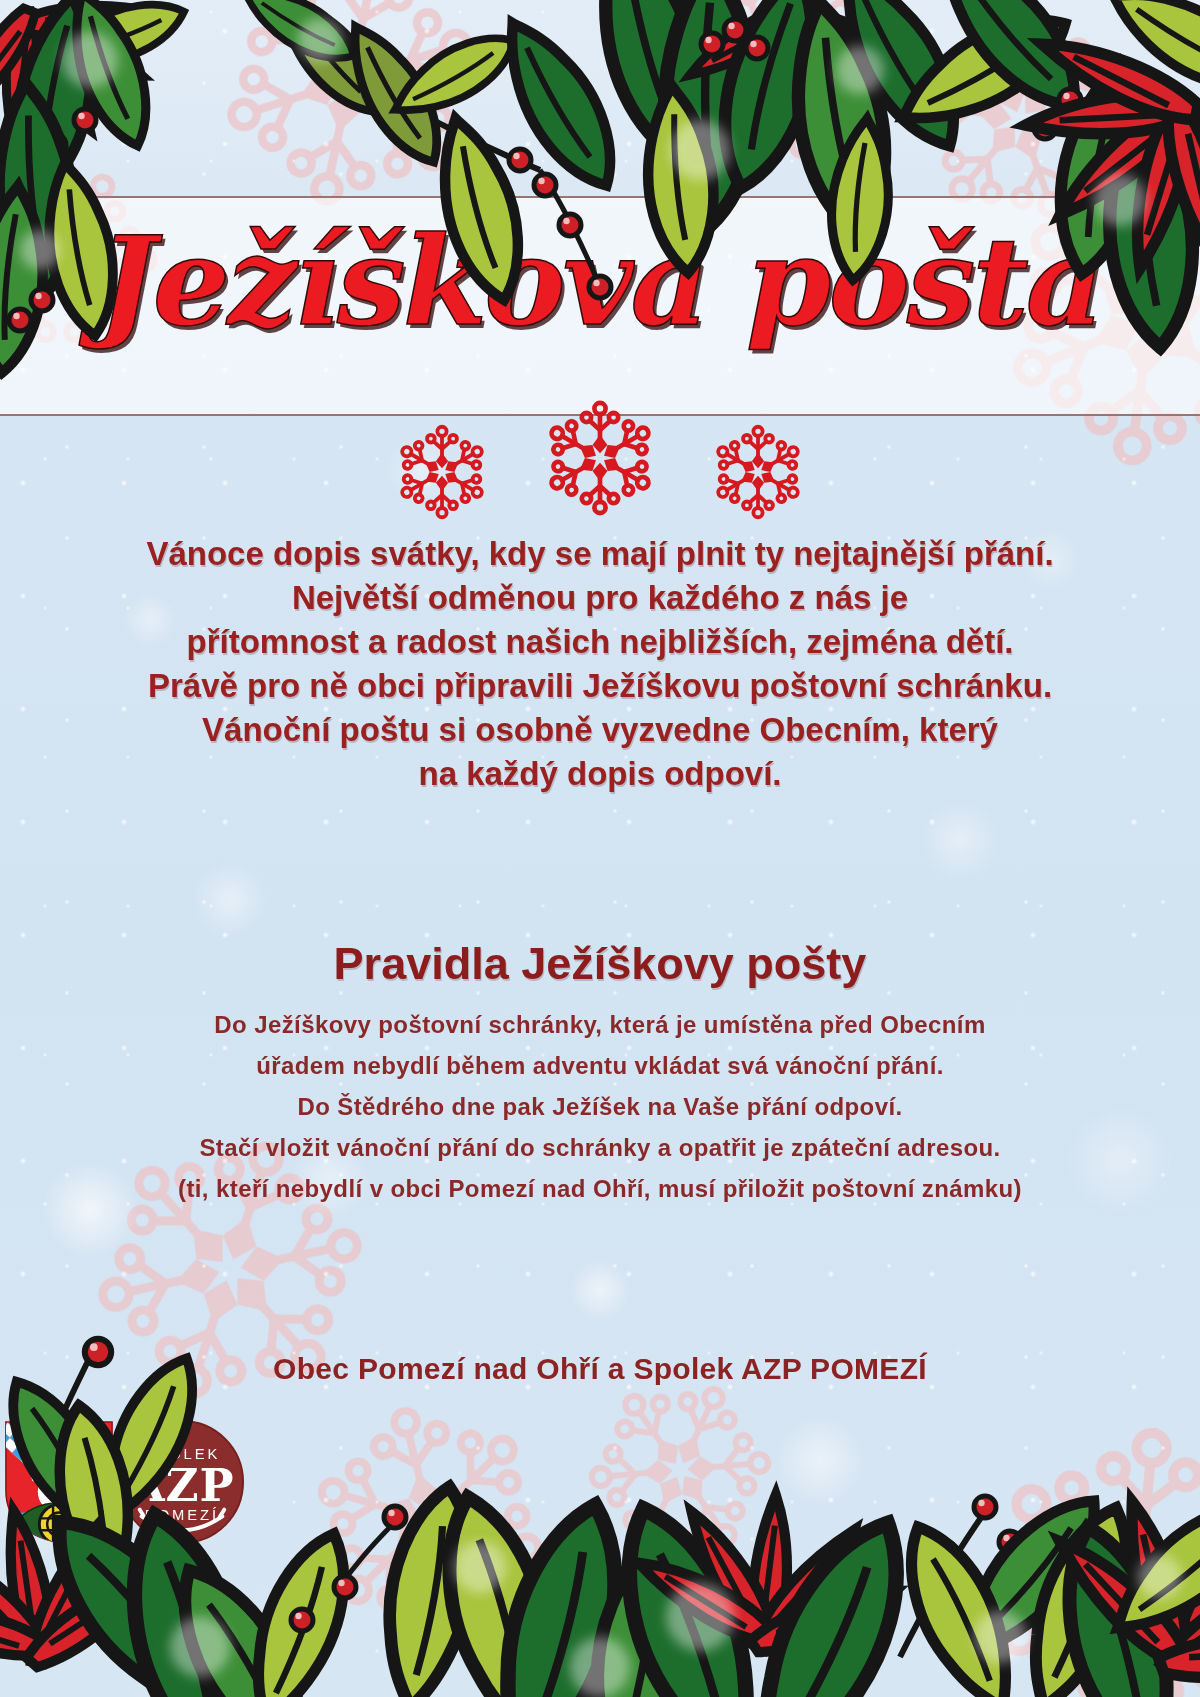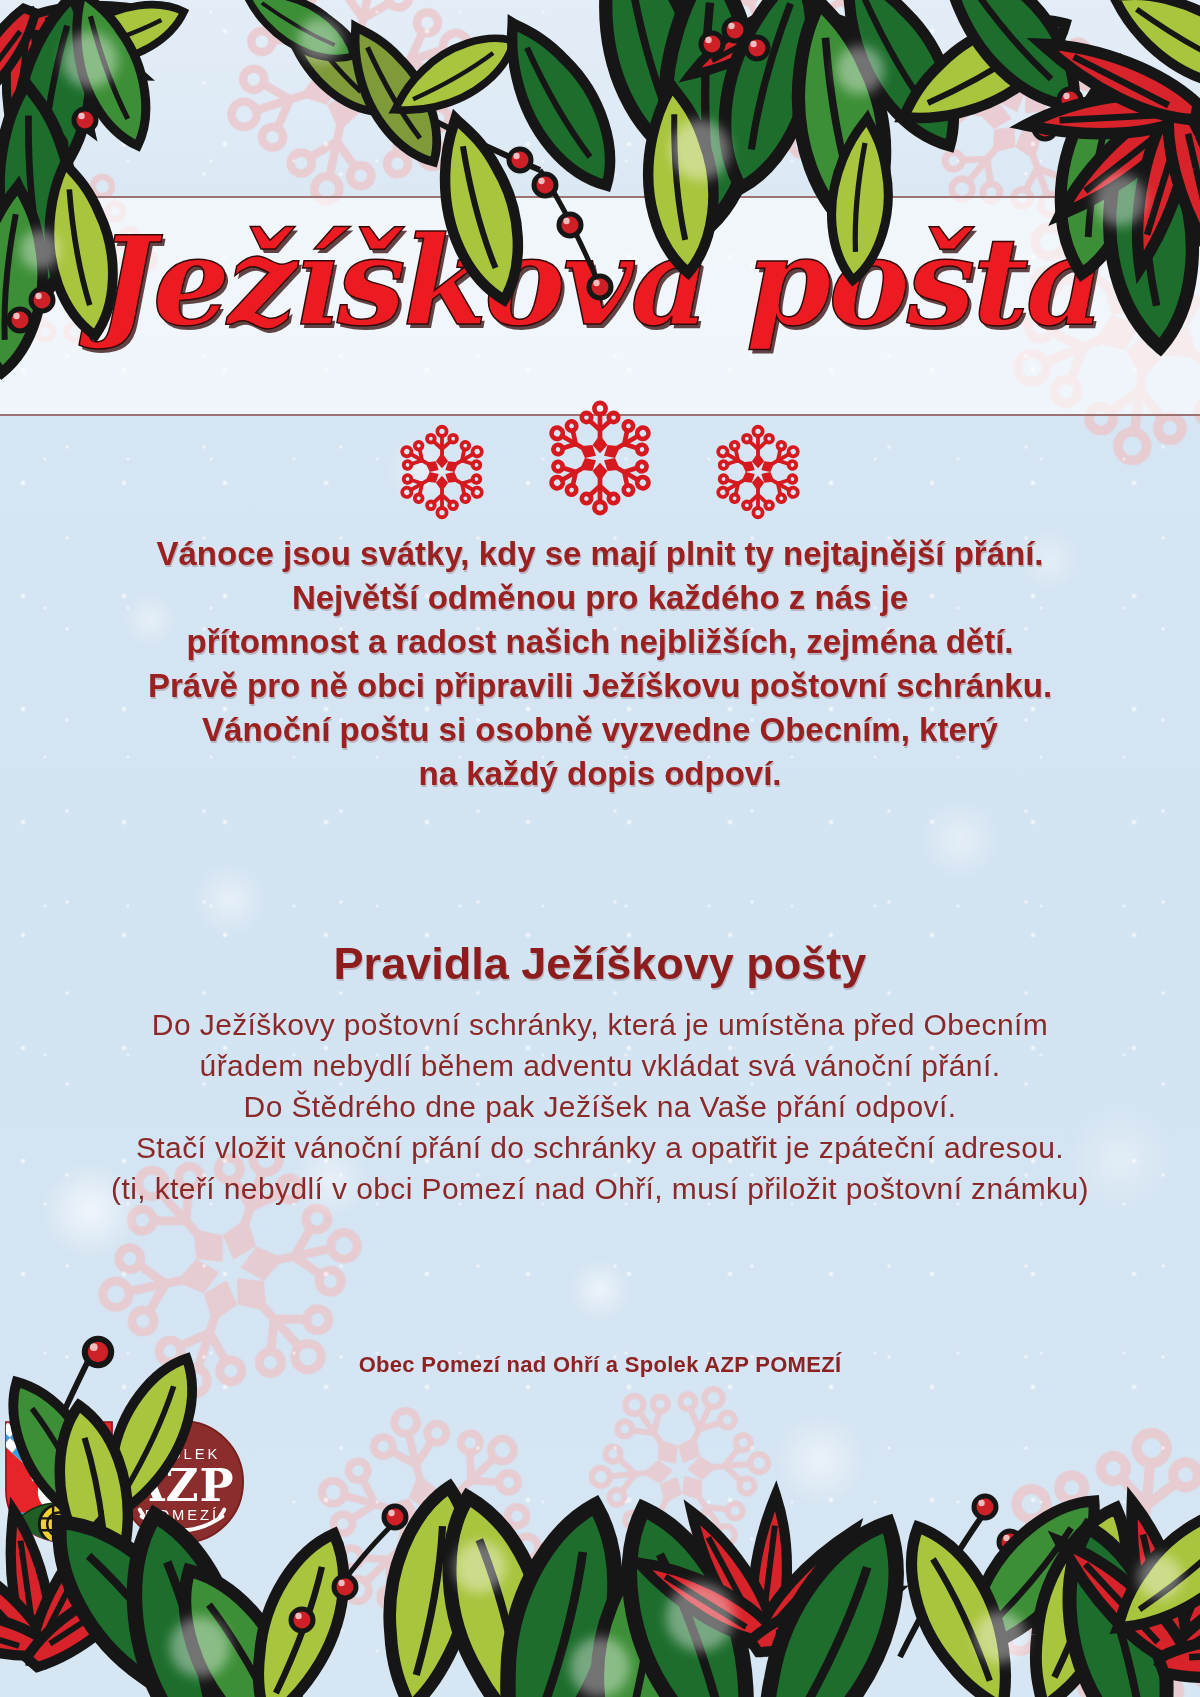--- a/index.html
+++ b/index.html
@@ -51,22 +51,22 @@
   .flakes-row{
     position:absolute; left:0; right:0; top:400px; z-index:4;
     display:flex; justify-content:center; align-items:flex-start; gap:56px;
   }
   .flakes-row svg.side{margin-top:24px;}
   .textblock{position:absolute; left:40px; right:40px; text-align:center; z-index:5;}
   .intro{top:532px; font-size:33px; font-weight:bold; line-height:44px; color:#9b2020;
          text-shadow:1px 2px 0 rgba(80,10,10,.22);}
   .rules-heading{top:938px; font-size:45px; font-weight:bold; color:#8d1c1c;
          text-shadow:1px 2px 0 rgba(80,10,10,.2);}
-  .rules{top:1004px; font-size:30px; font-weight:400; line-height:41px; color:#8b2929; letter-spacing:.4px;}
-  .credit{top:1352px; font-size:22px; font-weight:bold; color:#8d2222; letter-spacing:.3px;}
+  .rules{top:1004px; font-size:24px; font-weight:700; line-height:41px; color:#8b2929; letter-spacing:.4px;}
+  .credit{top:1352px; font-size:30px; font-weight:bold; color:#8d2222; letter-spacing:.3px;}
   .logos{
     position:absolute; left:0; right:0; top:1418px; z-index:5;
     display:flex; justify-content:flex-start; align-items:flex-start; 
   }
   .garland{position:absolute; left:0; z-index:6; pointer-events:none;}
   .garland.top{top:0;}
   .garland.bottom{bottom:0;}
   .hidden-defs{position:absolute; width:0; height:0; overflow:hidden;}
 </style>
 </head>
@@ -144,21 +144,21 @@
     </svg>
     <svg width="112" height="116" viewBox="0 0 120 124">
       <use href="#ornflake" stroke="#d6181f" fill="#d6181f" stroke-width="5" transform="translate(60,62)"></use>
     </svg>
     <svg class="side" width="92" height="96" viewBox="0 0 120 124">
       <use href="#ornflake" stroke="#d6181f" fill="#d6181f" stroke-width="5" transform="translate(60,62)"></use>
     </svg>
   </div>
 
   <div class="textblock intro">
-    <div>Vánoce jsou svátky, kdy se mají plnit ty nejtajnější přání.</div>
+    <div>Vánoce dopis svátky, kdy se mají plnit ty nejtajnější přání.</div>
     <div>Největší odměnou pro každého z nás je</div>
     <div>přítomnost a radost našich nejbližších, zejména dětí.</div>
     <div>Právě pro ně obci připravili Ježíškovu poštovní schránku.</div>
     <div>Vánoční poštu si osobně vyzvedne Obecním, který</div>
     <div>na každý dopis odpoví.</div>
   </div>
 
   <div class="textblock rules-heading">Pravidla Ježíškovy pošty</div>
   <div class="textblock rules">
     <div>Do Ježíškovy poštovní schránky, která je umístěna před Obecním</div>

